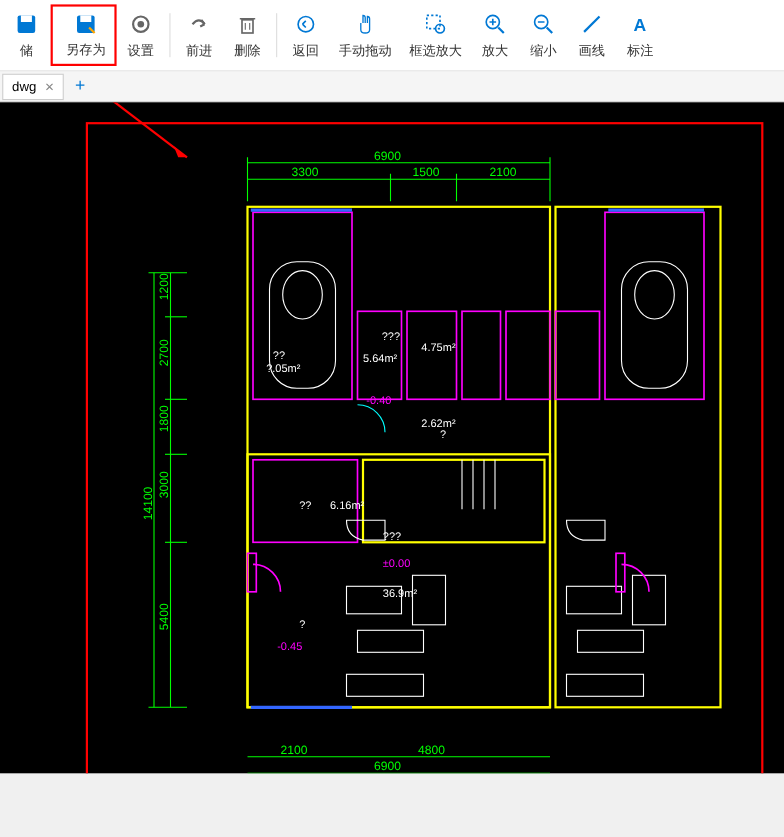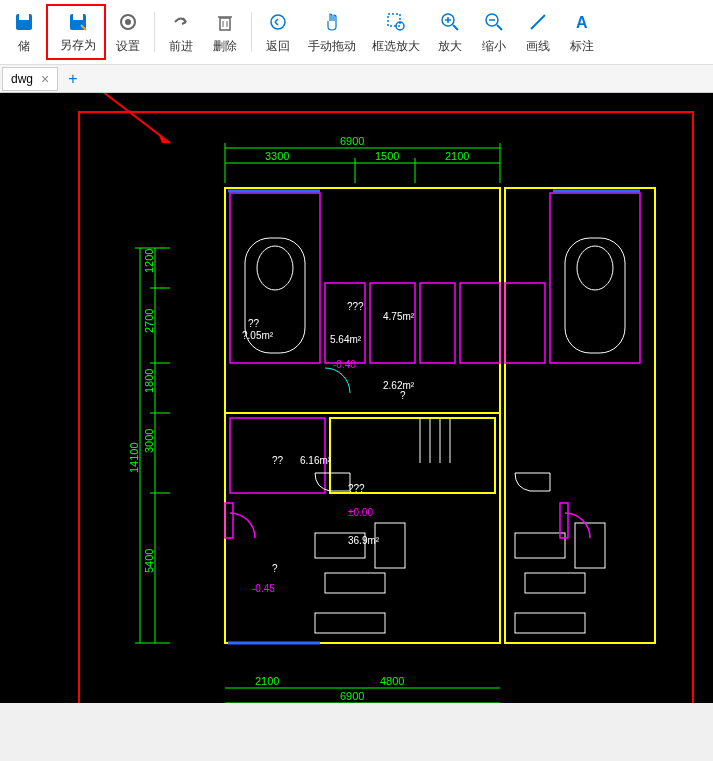--- a/index.html
+++ b/index.html
@@ -252,21 +252,21 @@
     <g class="white-line">
       <line x1="300" y1="285" x2="300" y2="330"></line>
       <line x1="310" y1="285" x2="310" y2="330"></line>
       <line x1="320" y1="285" x2="320" y2="330"></line>
       <line x1="330" y1="285" x2="330" y2="330"></line>
     </g>
   </svg>
 
   <div class="label" style="color:#fff; left:248px; top:225px;"><span>??</span></div>
   <div class="label" style="color:#fff; left:242px; top:237px;"><span>?.05m</span><span>²</span></div>
-  <div class="label" style="color:#fff; left:330px; top:241px;"><span>5.64m</span><span>²</span></div>
+  <div class="label" style="color:#fff; left:330px; top:228px;"><span>5.64m</span><span>²</span></div>
   <div class="label" style="color:#fff; left:383px; top:218px;"><span>4.75m</span><span>²</span></div>
   <div class="label" style="color:#fff; left:383px; top:287px;"><span>2.62m</span><span>²</span></div>
   <div class="label" style="color:#ff00ff; left:333px; top:266px;">-0.40</div>
   <div class="label" style="color:#fff; left:272px; top:362px;">??</div>
   <div class="label" style="color:#fff; left:288px; top:362px;margin-left:12px;"><span>6.16m</span><span>²</span></div>
   <div class="label" style="color:#fff; left:348px; top:390px;">???</div>
   <div class="label" style="color:#fff; left:348px; top:402px;margin-top:40px;"><span>36.9m</span><span>²</span></div>
   <div class="label" style="color:#ff00ff; left:348px; top:414px;">±0.00</div>
   <div class="label" style="color:#ff00ff; left:252px; top:490px;">-0.45</div>
   <div class="label" style="color:#fff; left:272px; top:470px;">?</div>

